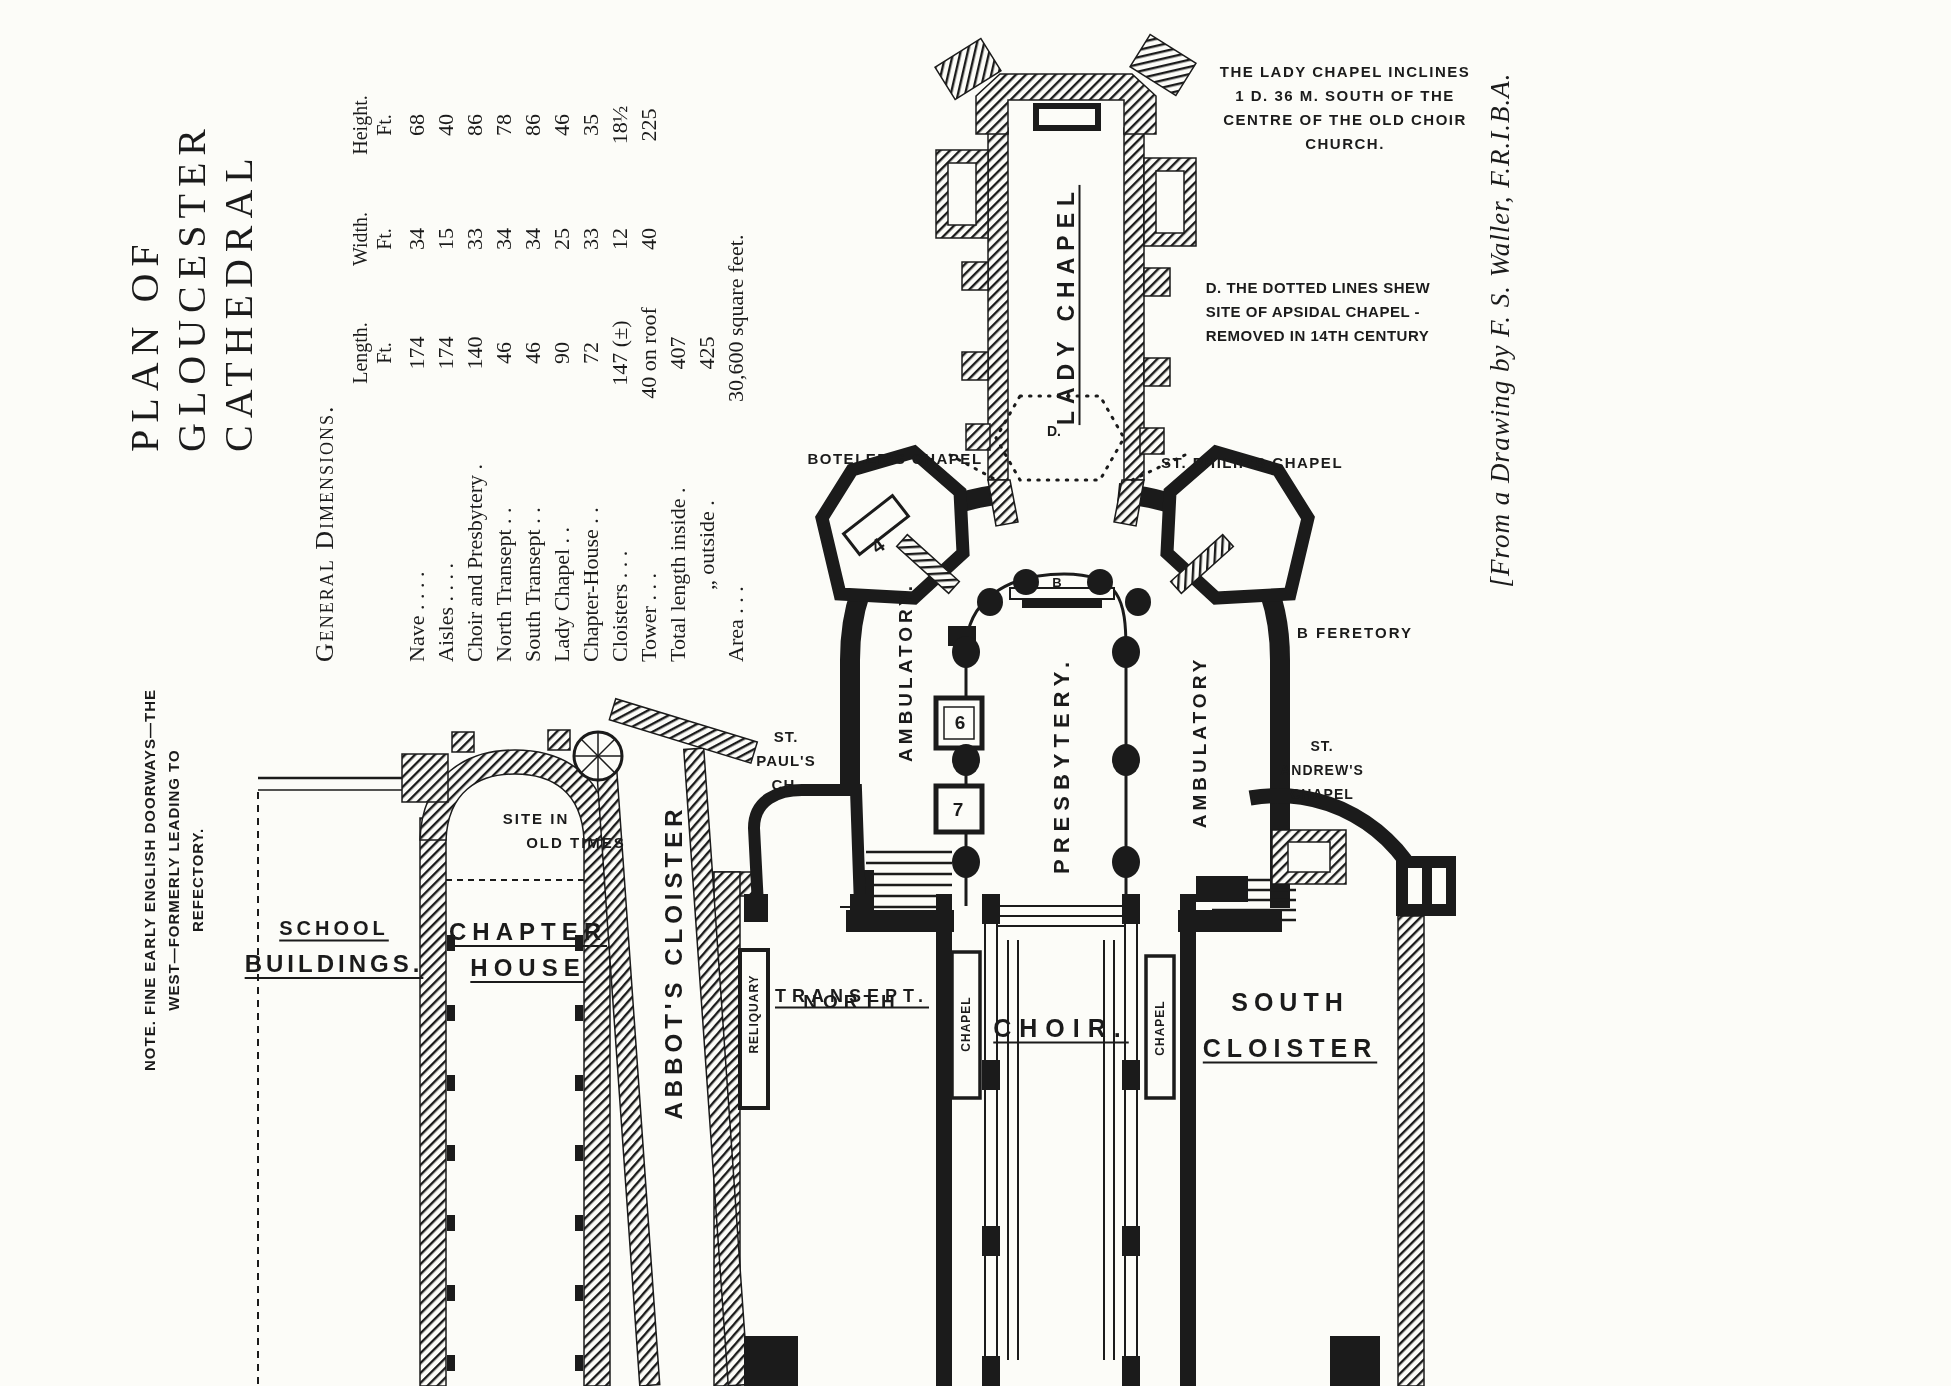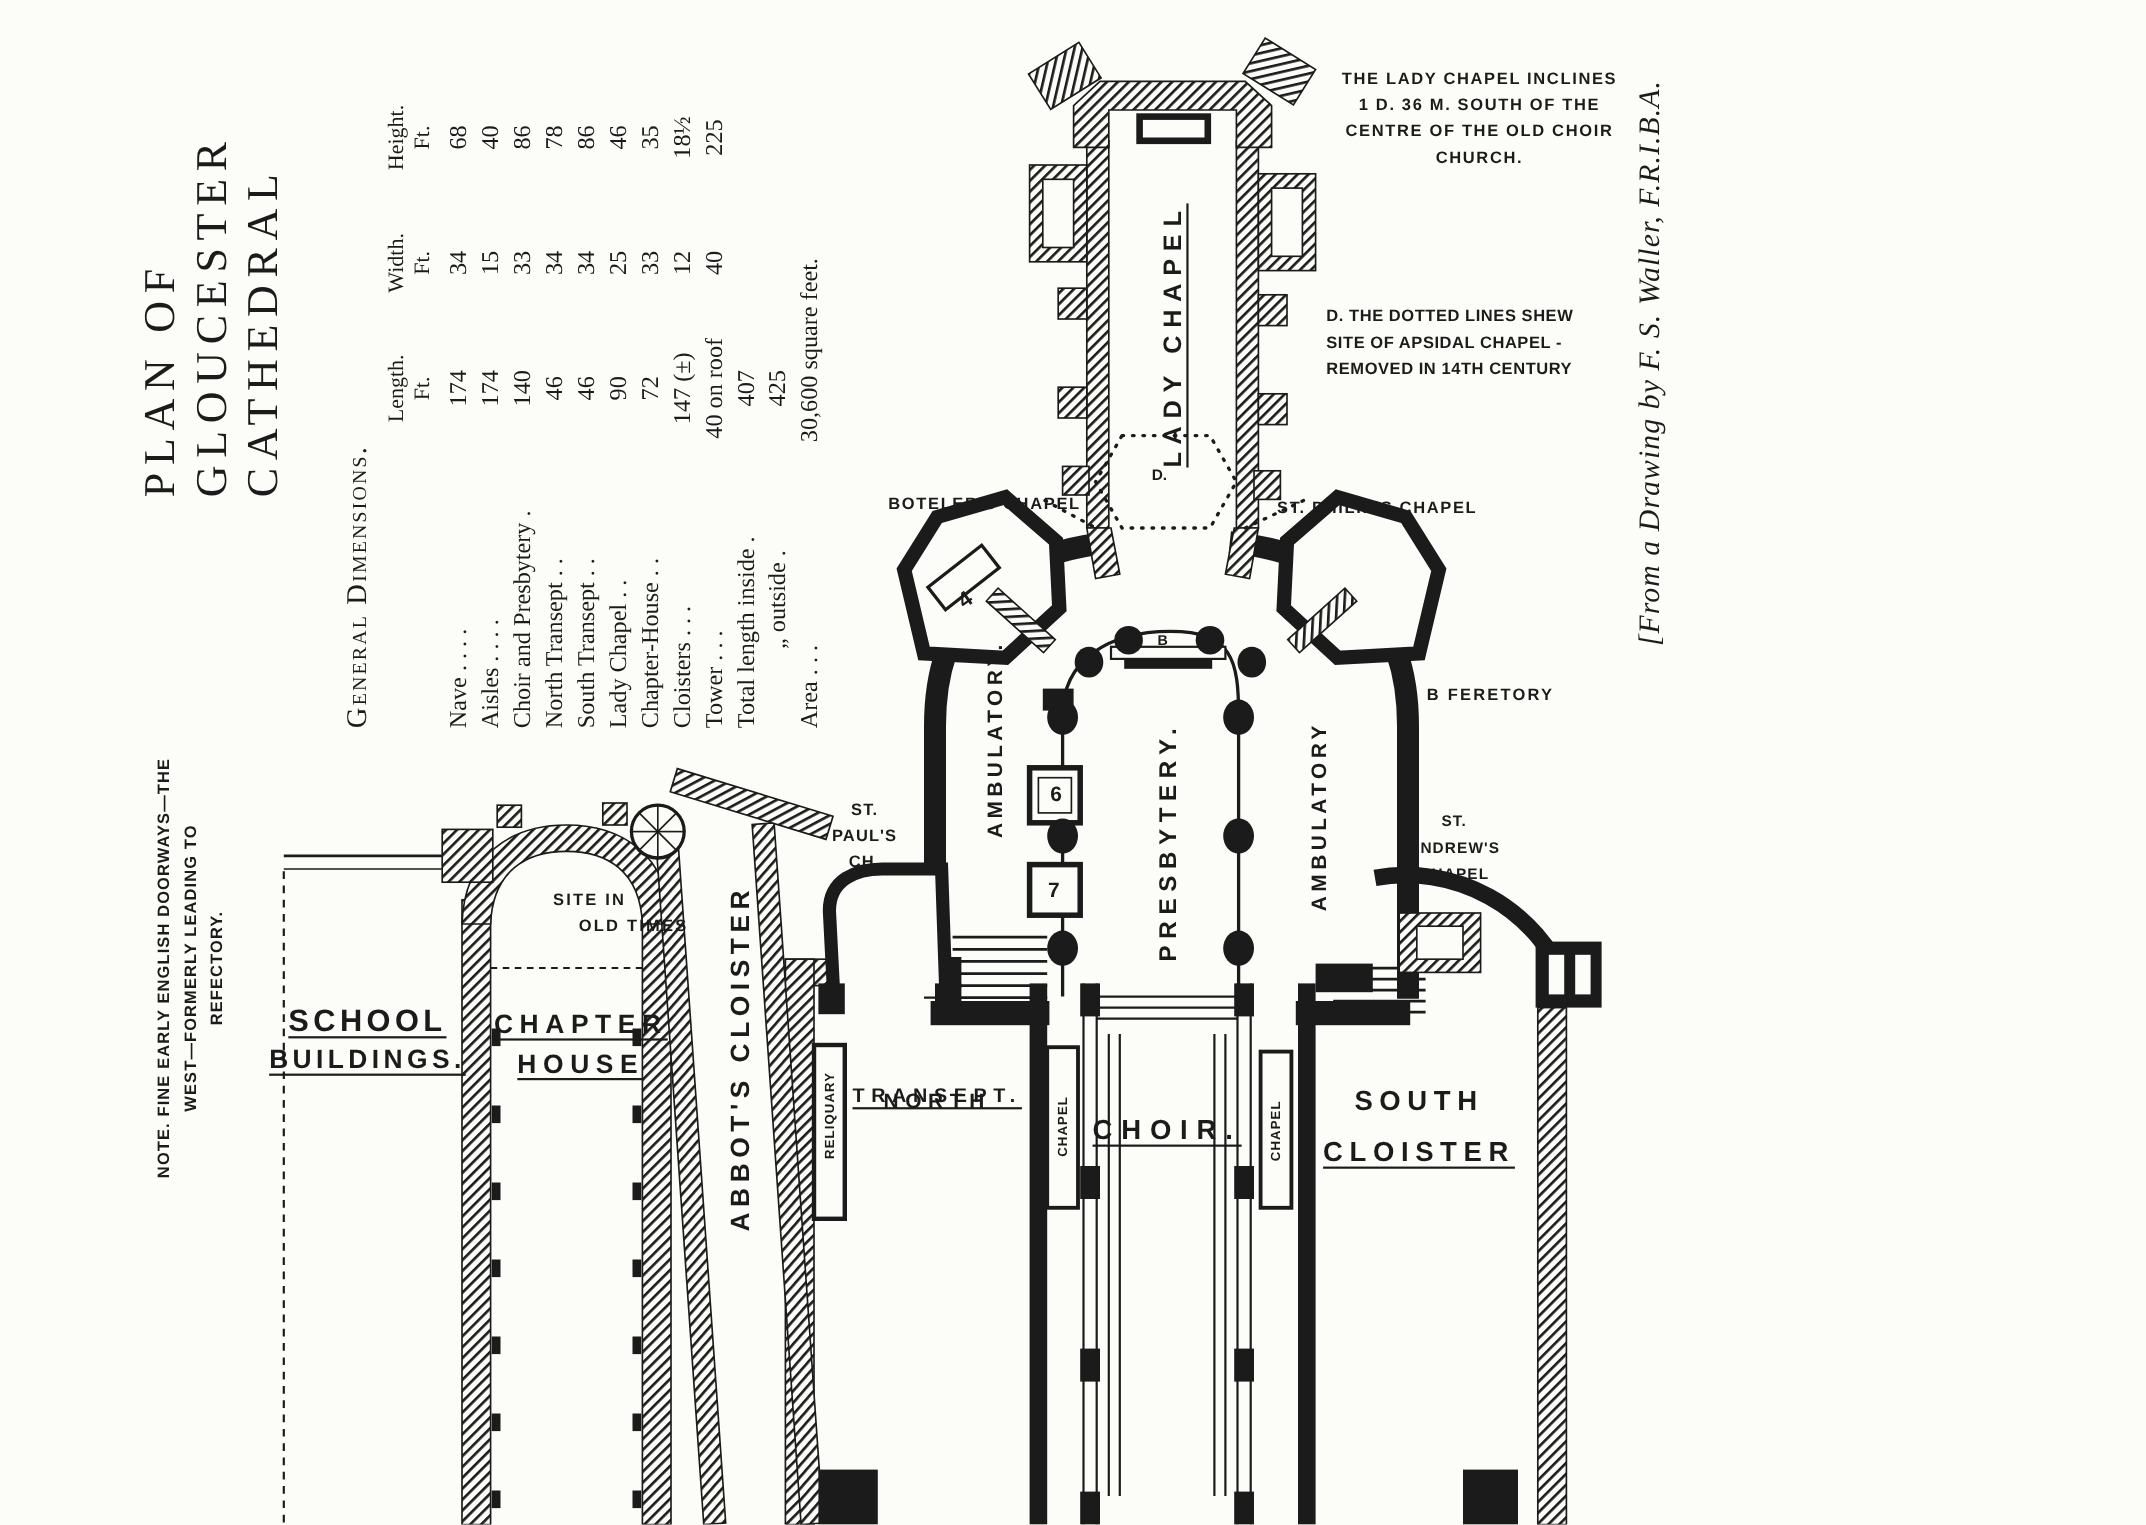--- a/index.html
+++ b/index.html
@@ -369,21 +369,21 @@
 
 <div class="abs pl" style="left:852px; top:1002px; font-size:19px; letter-spacing:6px;">NORTH</div>
 <div class="abs pl ul" style="left:852px; top:996px; font-size:18px; letter-spacing:6px;">TRANSEPT.</div>
 
 <div class="abs pl" style="left:1290px; top:1002px; font-size:25px; letter-spacing:6px;">SOUTH</div>
 <div class="abs pl ul" style="left:1290px; top:1048px; font-size:25px; letter-spacing:6px;">CLOISTER</div>
 
 <div class="abs pl ul" style="left:528px; top:932px; font-size:24px; letter-spacing:6px;">CHAPTER</div>
 <div class="abs pl ul" style="left:528px; top:968px; font-size:24px; letter-spacing:6px;">HOUSE</div>
 
-<div class="abs pl ul" style="left:334px; top:928px; font-size:28px; letter-spacing:4px;">SCHOOL</div>
+<div class="abs pl ul" style="left:334px; top:928px; font-size:20px; letter-spacing:4px;">SCHOOL</div>
 <div class="abs pl ul" style="left:334px; top:964px; font-size:24px; letter-spacing:4px;">BUILDINGS.</div>
 
 <div class="abs pl" style="left:536px; top:818px; font-size:15px; letter-spacing:2px;">SITE IN</div>
 <div class="abs pl" style="left:536px; top:842px; font-size:15px; letter-spacing:2px;margin-left:40px;">OLD TIMES</div>
 
 <div class="rot pl" style="left:674px; top:962px; font-size:24px; letter-spacing:5px;">ABBOT'S CLOISTER</div>
 
 <div class="rot pl" style="left:754px; top:1014px; font-size:12px; letter-spacing:1px;">RELIQUARY</div>
 
 <div class="rot pl" style="left:966px; top:1024px; font-size:12px; letter-spacing:1px;">CHAPEL</div>

